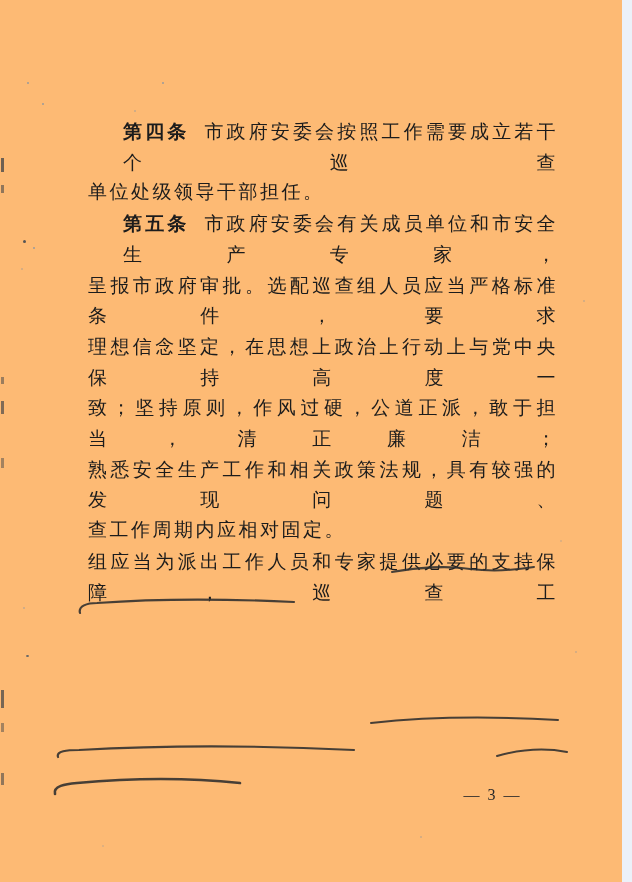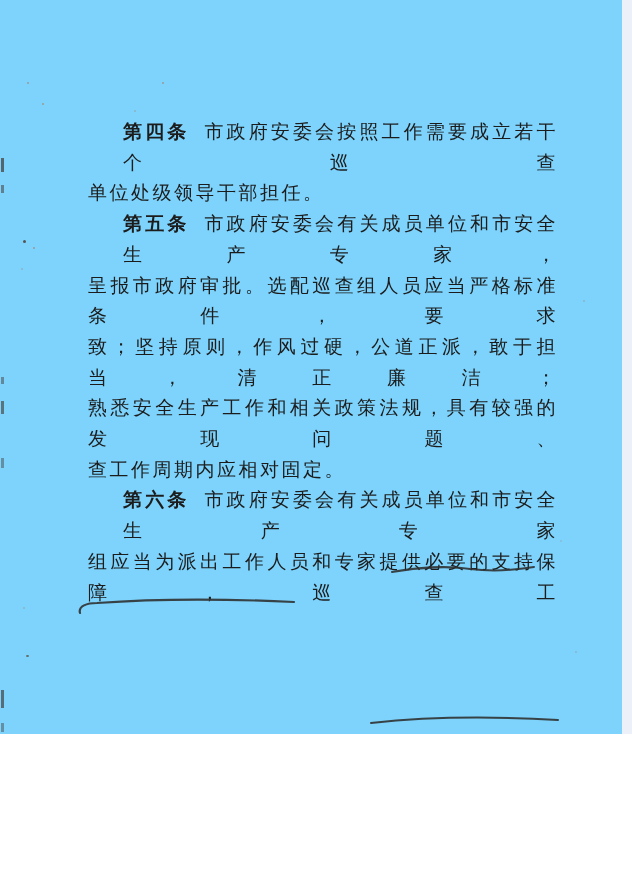--- a/index.html
+++ b/index.html
@@ -1,31 +1,31 @@
 <!DOCTYPE html>
 <html><head>
 <meta charset="utf-8">
 <style>
   html,body { margin:0; padding:0; background:#ffffff; }
   .page {
-    position:relative; width:632px; height:734px;
-    background:#7dd3fc; overflow:hidden;
+    position:relative; width:632px; height:882px;
+    background:#fdba74; overflow:hidden;
     font-family:"Liberation Serif","DejaVu Serif",serif;
     color:#1c1c1c;
   }
   .scan-strip {
     position:absolute; top:0; right:0; width:10px; height:882px;
     background:#ecf1f9;
   }
   .content { position:absolute; left:88px; top:117px; width:470px; }
   .line {
     font-size:19px; line-height:30.7px; letter-spacing:2.5px;
     text-align:justify; text-align-last:justify;
   }
-  .line.short { text-align:left; text-align-last:left; }
+  .line.short { text-align:left; text-align-last:left;font-family:Liberation Mono, monospace; }
   .indent { padding-left:35px; }
   .article-label {
     font-family:"Liberation Sans","DejaVu Sans",sans-serif;
     font-weight:700; margin-right:15px; letter-spacing:2.5px;
   }
   .page-number {
     position:absolute; left:455px; top:786px; width:75px;
     font-size:16px; letter-spacing:2px; text-align:center; color:#2a2a2a;
   }
   .pen-overlay { position:absolute; left:0; top:0; width:632px; height:882px; pointer-events:none; }
@@ -43,27 +43,27 @@
   <div class="content">
 
     <div>
       <div class="line indent"><span class="article-label">第四条</span><span>市政府安委会按照工作需要成立若干个巡查</span></div>
       <div class="line short">单位处级领导干部担任。</div>
     </div>
 
     <div>
       <div class="line indent"><span class="article-label">第五条</span><span>市政府安委会有关成员单位和市安全生产专家，</span></div>
       <div class="line">呈报市政府审批。选配巡查组人员应当严格标准条件，要求</div>
+      <div class="line">理想信念坚定，在思想上政治上行动上与党中央保持高度一</div>
       <div class="line">致；坚持原则，作风过硬，公道正派，敢于担当，清正廉洁；</div>
       <div class="line">熟悉安全生产工作和相关政策法规，具有较强的发现问题、</div>
       <div class="line short">查工作周期内应相对固定。</div>
     </div>
 
     <div>
-      <div class="line indent"><span class="article-label">第六条</span><span>市政府安委会有关成员单位和市安全生产专家</span></div>
       <div class="line">组应当为派出工作人员和专家提供必要的支持保障，巡查工</div>
 
     </div>
 
   </div>
 
   <div class="page-number">— 3 —</div>
 
   <svg class="pen-overlay" viewBox="0 0 632 882">
     <path d="M392 572 C420 567 450 566 470 569 C495 572 516 570 534 567" stroke-width="2"></path>

